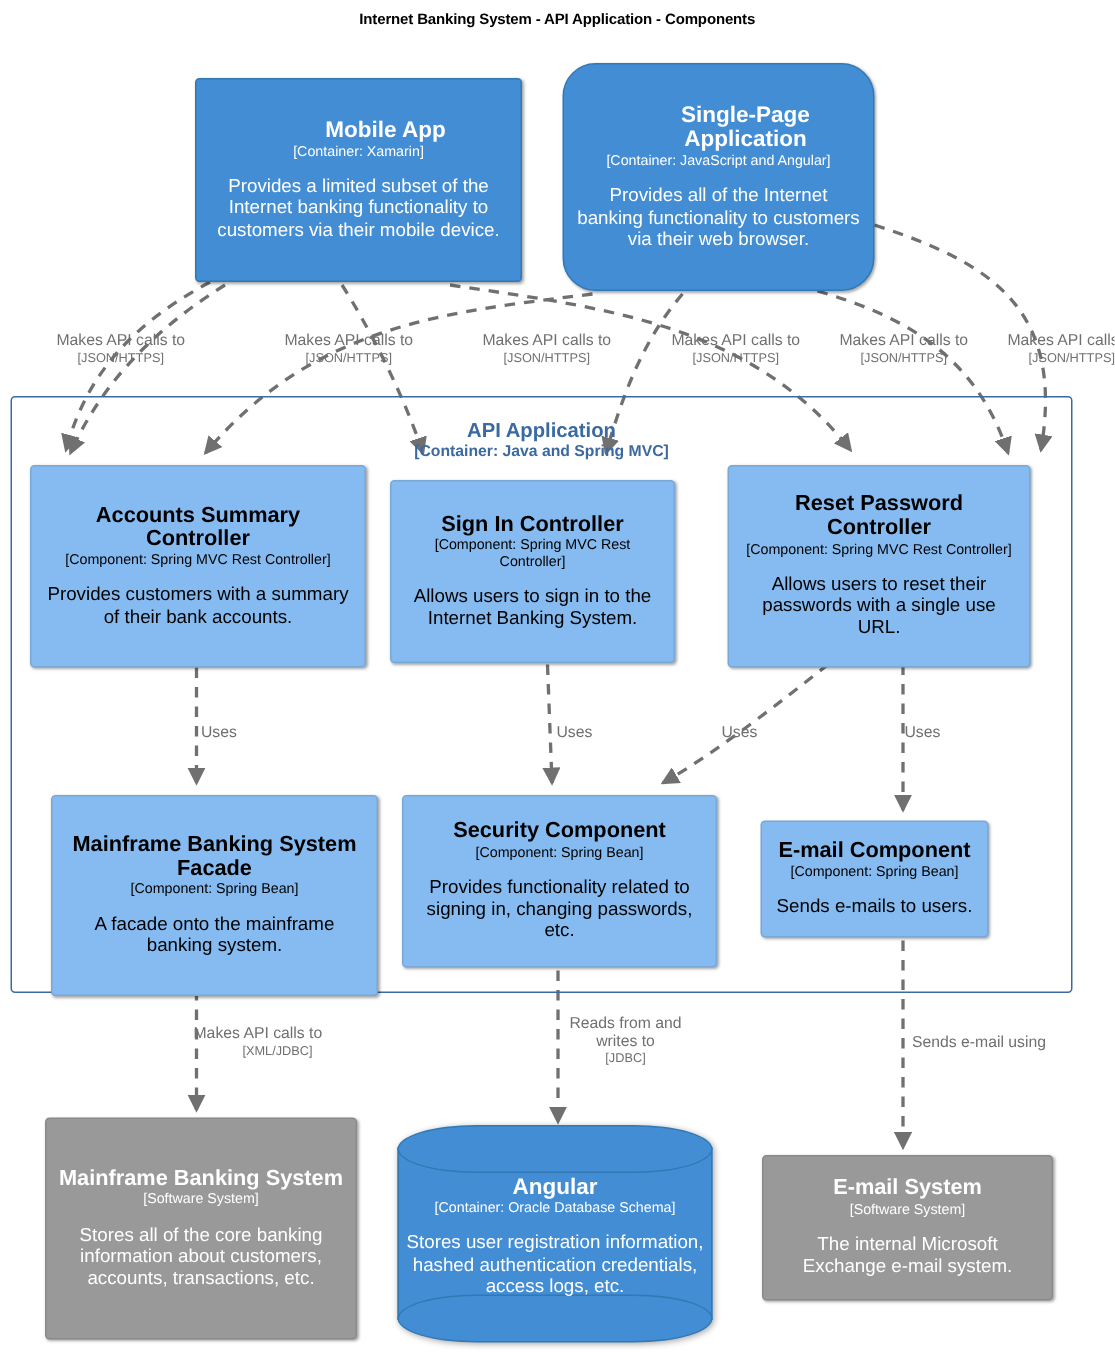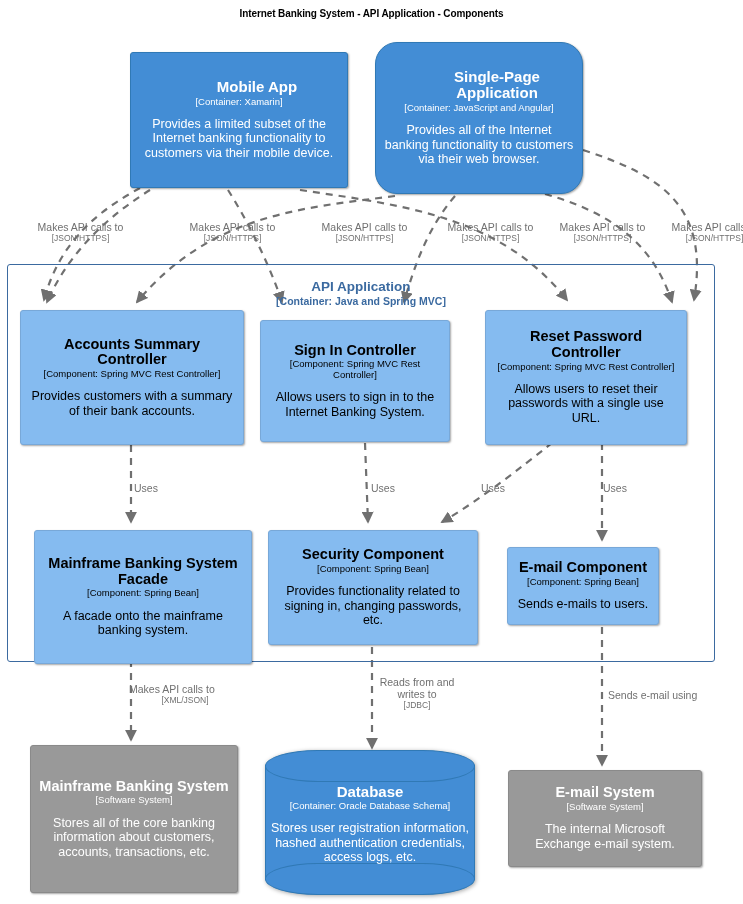--- a/index.html
+++ b/index.html
@@ -252,21 +252,21 @@
     <div class="n-title">Mainframe Banking System</div>
     <div class="n-tech">[Software System]</div>
     <div class="n-desc">Stores all of the core banking information about customers, accounts, transactions, etc.</div>
   </div>
 
   <div class="cylinder" style="left:265px;top:750px;width:210px;height:145px;">
     <div class="cyl-body" style="top:15px;bottom:15px;"></div>
     <div class="cyl-bottom"></div>
     <div class="cyl-top"></div>
     <div class="cyl-label">
-      <div class="n-title">Database</div>
+      <div class="n-title">Angular</div>
       <div class="n-tech">[Container: Oracle Database Schema]</div>
       <div class="n-desc">Stores user registration information, hashed authentication credentials, access logs, etc.</div>
     </div>
   </div>
 
   <div class="node system-node" style="left:508px;top:770px;width:194px;height:97px;">
     <div class="n-title">E-mail System</div>
     <div class="n-tech">[Software System]</div>
     <div class="n-desc">The internal Microsoft Exchange e-mail system.</div>
   </div>
@@ -312,21 +312,21 @@
   <div class="edge-label" style="left:481px;top:483px;width:50px;text-align:left;">
     <span class="e-desc">Uses</span>
   </div>
 
   <div class="edge-label" style="left:603px;top:483px;width:50px;text-align:left;">
     <span class="e-desc">Uses</span>
   </div>
 
   <div class="edge-label" style="left:129px;top:684px;width:150px;text-align:left;">
     <span class="e-desc">Makes API calls to</span>
-    <span class="e-tech" style="text-align:center;width:112px;">[XML/JSON]</span>
+    <span class="e-tech" style="text-align:center;width:112px;">[XML/JDBC]</span>
   </div>
 
   <div class="edge-label" style="left:374px;top:677px;width:86px;white-space:normal;">
     <span class="e-desc">Reads from and writes to</span>
     <span class="e-tech">[JDBC]</span>
   </div>
 
   <div class="edge-label" style="left:608px;top:690px;width:120px;text-align:left;">
     <span class="e-desc">Sends e-mail using</span>
   </div>

